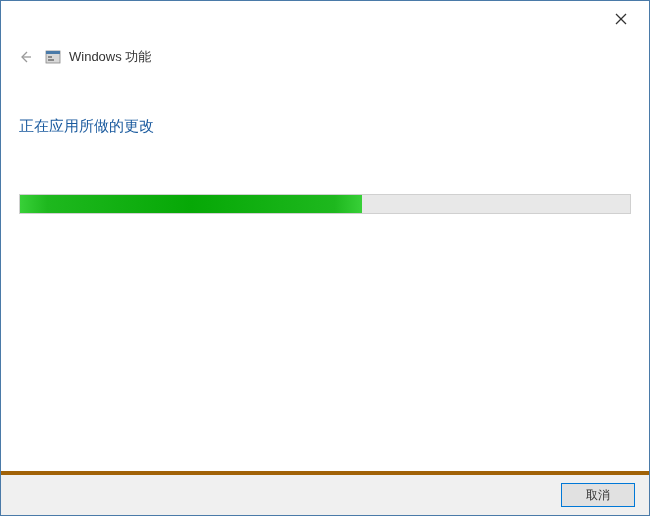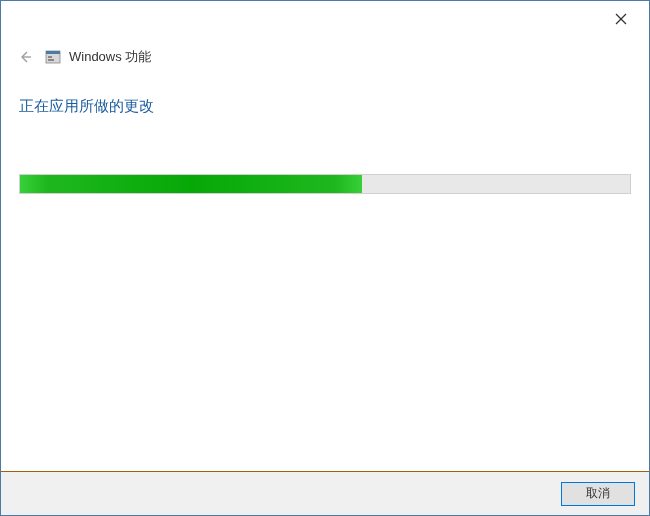--- a/index.html
+++ b/index.html
@@ -68,41 +68,42 @@
       color: #333;
       text-align: center;
     }
     .content {
       padding: 28px 18px 0 18px;
     }
     .status-text {
       font-size: 15px;
       color: #1a5a9e;
       margin-bottom: 58px;
+      margin-top: 20px;
     }
     .progress-container {
       width: 100%;
       height: 20px;
       background: #e8e8e8;
       border: 1px solid #d0d0d0;
       position: relative;
       overflow: hidden;
     }
     .progress-fill {
       height: 100%;
       background: linear-gradient(to right, #38d038 0%, #1eb81e 8%, #06a806 50%, #1eb81e 92%, #38d038 100%);
       width: 56%;
     }
     .footer {
       position: absolute;
       bottom: 0;
       left: 0;
       right: 0;
       height: 44px;
-      border-top: 1px solid #a16207;
+      border-top: 4px solid #a16207;
       display: flex;
       justify-content: flex-end;
       align-items: center;
       padding-right: 14px;
       background: #f0f0f0;
     }
     .cancel-btn {
       min-width: 74px;
       height: 24px;
       background: #e1e1e1;

